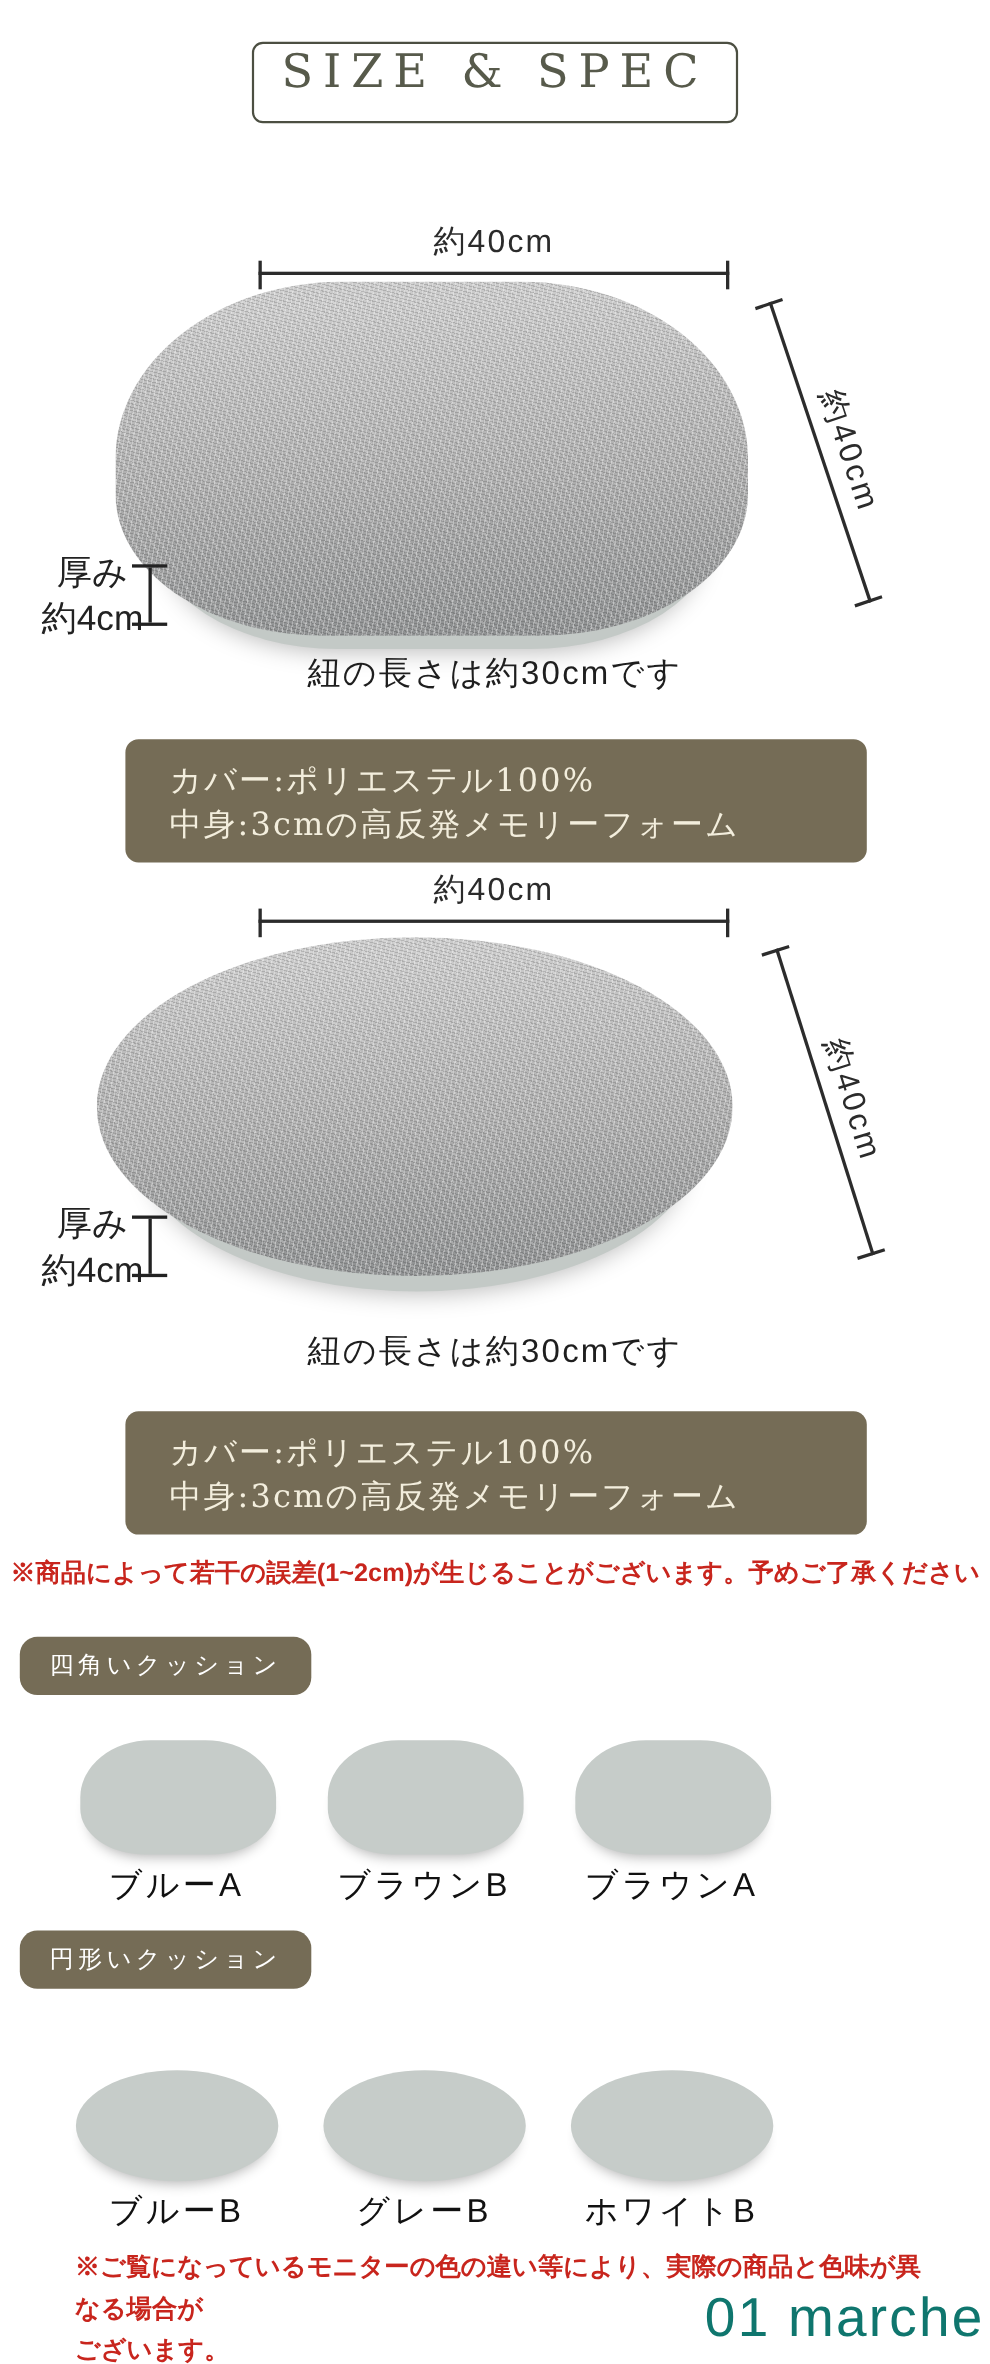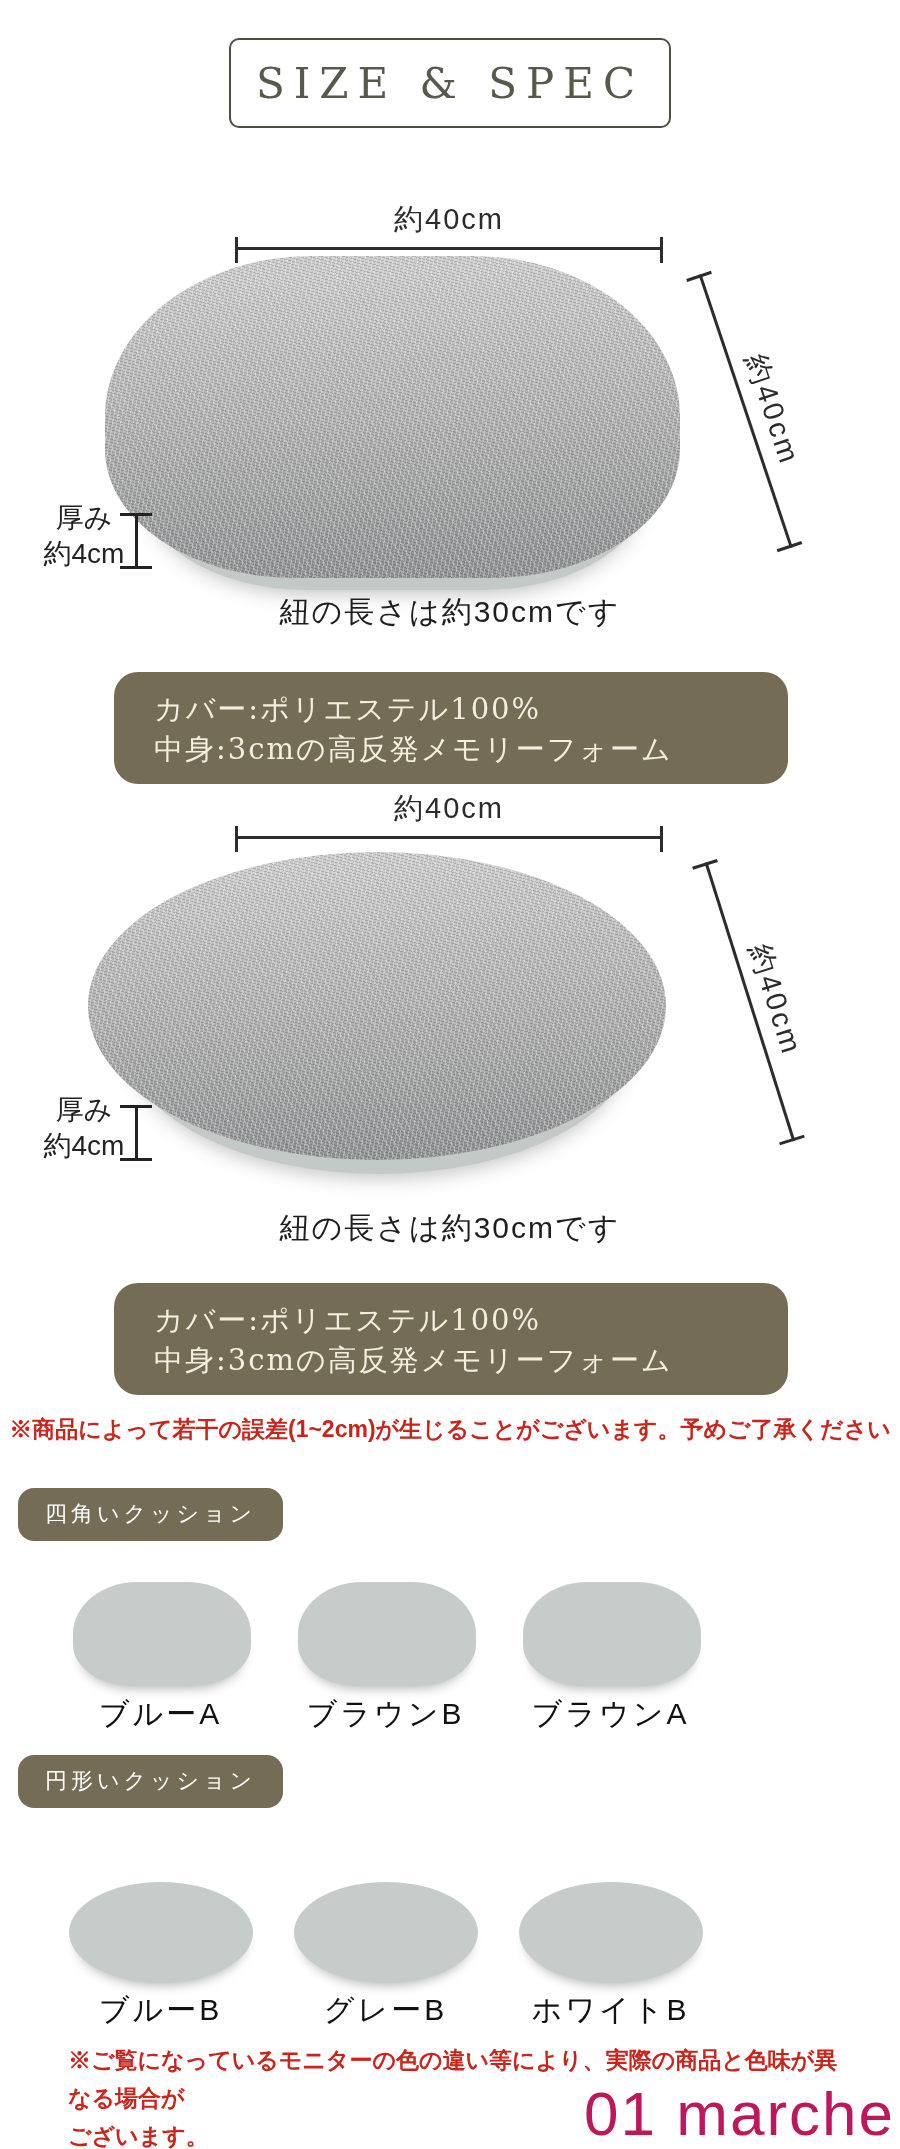--- a/index.html
+++ b/index.html
@@ -2,40 +2,40 @@
 <html><head>
 <meta charset="utf-8">
 <style>
   * { margin:0; padding:0; box-sizing:border-box; }
   html,body { background:#fff; }
   body { font-family:"Liberation Sans", sans-serif; }
   .canvas { position:relative; width:900px; height:2149px; margin:0 auto; background:#fff; overflow:hidden; }
   .abs { position:absolute; }
 
   
-  .title-box { left:229px; top:38px; width:442px; height:90px;
+  .title-box { left:229px; top:38px; width:442px; height:74px;
     border:2px solid #4c4f42; border-radius:10px;
-    display:flex; align-items:center; justify-content:center; }
+    display:flex; align-items:flex-start; justify-content:center; }
   .title-box span { font-family:"DejaVu Serif", serif; font-size:42px; color:#575a4b; letter-spacing:9px; }
 
   
   .dim-h { left:235px; width:428px; }
   .dim-h .dim-label { text-align:center; font-size:29px; color:#2b2b2b; letter-spacing:2px; margin-bottom:7px; }
   .dim-line { position:relative; border-top:3px solid #2c2c2c; }
   .dim-line::before, .dim-line::after { content:""; position:absolute; top:-13px; width:3px; height:26px; background:#2c2c2c; }
   .dim-line::before { left:0; } .dim-line::after { right:0; }
 
   
   .dim-diag { border-top:3px solid #2c2c2c; transform-origin:0 50%; position:absolute; }
   .dim-diag::before, .dim-diag::after { content:""; position:absolute; top:-13px; width:3px; height:26px; background:#2c2c2c; }
   .dim-diag::before { left:0; } .dim-diag::after { right:0; }
   .diag-label { position:absolute; white-space:nowrap; font-size:29px; color:#2b2b2b; letter-spacing:3px; }
 
   
-  .thick-label { width:120px; text-align:center; font-size:28px; color:#222; line-height:1.3; }
+  .thick-label { width:120px; text-align:center; font-size:32px; color:#222; line-height:1.3; }
   .thick-beam { width:32px; border-top:3px solid #222; border-bottom:3px solid #222; position:absolute; }
   .thick-beam::before { content:""; position:absolute; left:50%; top:0; bottom:0; width:3px; margin-left:-1.5px; background:#222; }
 
   
   .cush { position:absolute; }
   .cush .base { position:absolute; background:#c3c9c6; box-shadow:0 16px 22px -14px rgba(0,0,0,.28); }
   .cush .top { position:absolute; inset:0;
     background-image:
       repeating-linear-gradient(100deg, rgba(255,255,255,.30) 0 1px, rgba(255,255,255,0) 1px 4px),
       repeating-linear-gradient(15deg, rgba(25,25,25,.16) 0 1px, rgba(0,0,0,0) 1px 3px),
@@ -44,21 +44,21 @@
   .sq-shape { border-radius:36% 36% 33% 33% / 50% 50% 40% 40%; }
   .rd-shape { border-radius:50%; }
   .c-hero  { --cl:#cbcbcb; --cm:#aeaeae; --cd:#8f9192; }
   .c-blue  { --cl:#7ea8ba; --cm:#6492a8; --cd:#4d7c93; }
   .c-gray  { --cl:#c9c9cb; --cm:#b3b3b5; --cd:#97999b; }
   .c-white { --cl:#ded8c8; --cm:#cfc8b6; --cd:#b2ab99; }
   .c-brown { --cl:#a8857c; --cm:#96766e; --cd:#7a5e56; }
   .rim-dark { background:#59616b !important; }
 
   
-  .spec-box { left:114px; width:674px; height:112px; background:#756c56; border-radius:24px;
+  .spec-box { left:114px; width:674px; height:112px; background:#756c56; border-radius:12px;
     padding:17px 0 0 40px; }
   .spec-box p { font-family:"DejaVu Serif", serif; font-size:29px; color:#f3eedd; line-height:1.38; letter-spacing:2px; }
 
   
   .caption { left:0; width:900px; text-align:center; font-size:30px; color:#1e1e1e; letter-spacing:2px; }
   .note-red { color:#c8251d; font-weight:bold; font-size:23px; }
   .note-center { left:0; width:900px; text-align:center; }
   .note-left { left:68px; width:790px; line-height:1.65; }
 
   
@@ -72,21 +72,21 @@
   .mini .base { position:absolute; background:#c6ccc9; box-shadow:0 10px 12px -8px rgba(0,0,0,.3); }
   .mini-sq { height:124px; }
   .mini-sq .base { left:12px; top:26px; right:10px; bottom:-6px; border-radius:36% 36% 33% 33% / 50% 50% 40% 40%; }
   .mini-sq .top { border-radius:36% 36% 33% 33% / 50% 50% 40% 40%; }
   .mini-rd { height:116px; }
   .mini-rd .base { left:8px; top:22px; right:8px; bottom:-7px; border-radius:50%; }
   .mini-rd .top { border-radius:50%; }
   .vlabel { font-size:30px; color:#111; letter-spacing:3px; margin-top:14px; }
 
   
-  .watermark { right:5px; top:2078px; font-size:62px; color:#be185d; letter-spacing:2px; }
+  .watermark { right:5px; top:2078px; font-size:50px; color:#0f766e; letter-spacing:2px; }
 </style>
 </head>
 <body>
 
 <div class="canvas">
 
   <div class="abs title-box">
     <span>SIZE &amp; SPEC</span>
   </div>
 

